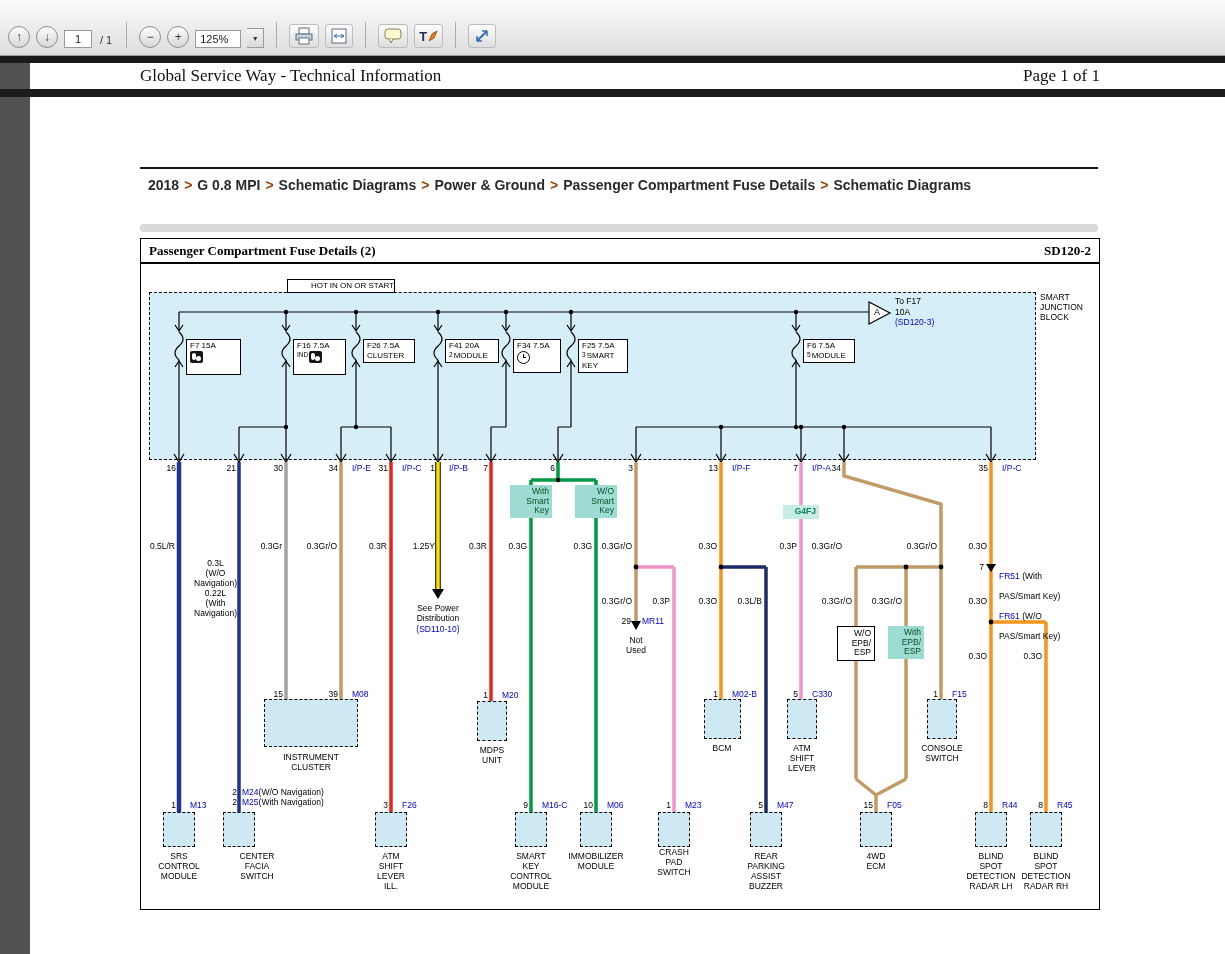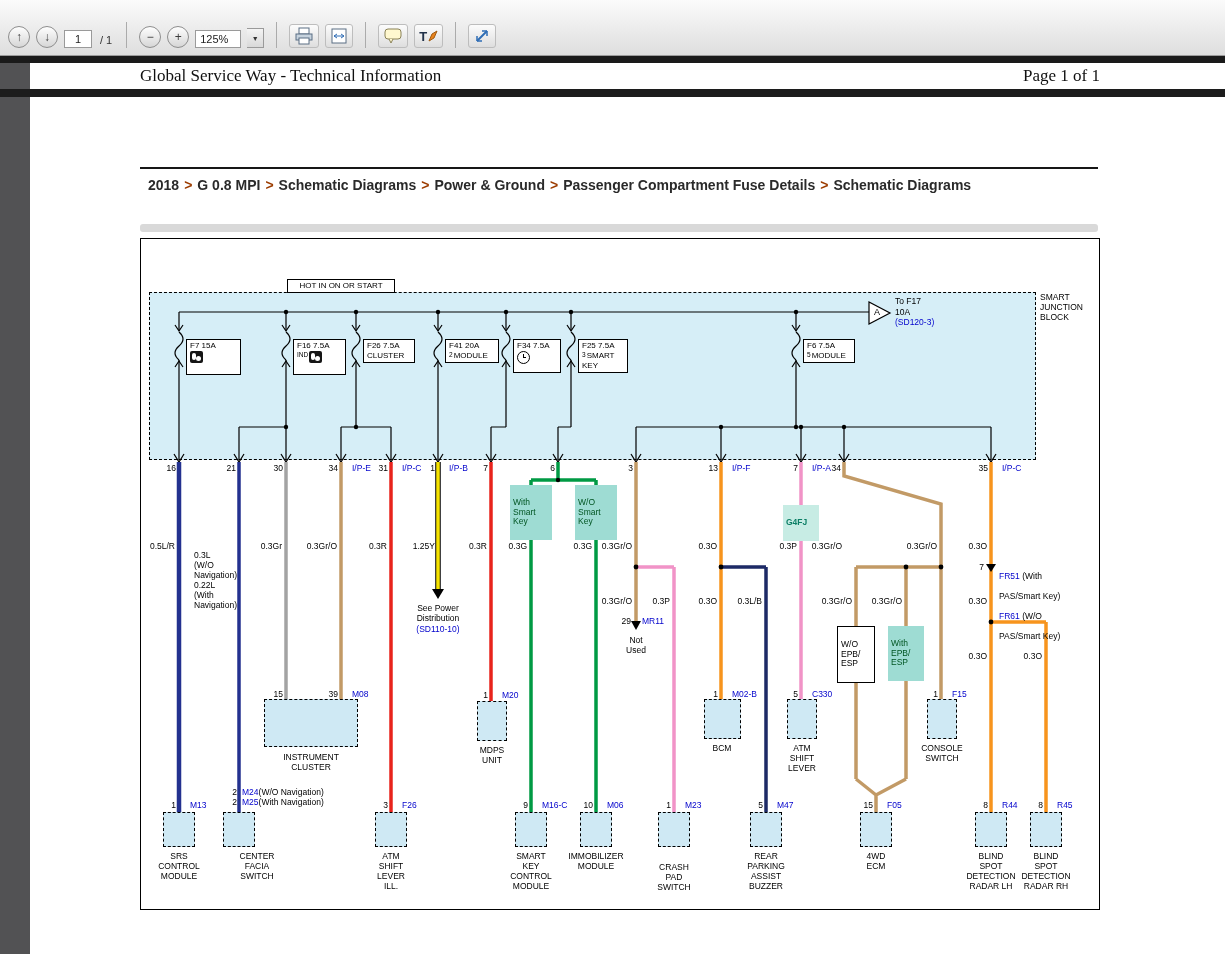--- a/index.html
+++ b/index.html
@@ -35,37 +35,37 @@
   #divider{position:absolute;left:140px;top:224px;width:958px;height:8px;background:#d9d9d9;border-radius:3px}
   #docbox{position:absolute;left:140px;top:238px;width:958px;height:670px;border:1px solid #000;background:#fff}
   #titlerow{height:23px;border-bottom:2px solid #000;display:flex;justify-content:space-between;
     align-items:center;padding:0 8px;font-family:"Liberation Serif",serif;font-weight:bold;font-size:13px;color:#000}
   #canvas{position:absolute;left:0;top:25px;width:958px;height:645px}
   
   #sjb{position:absolute;left:8px;top:28px;width:887px;height:168px;background:#d6eef7;
     border:1px dashed #000;z-index:0;box-sizing:border-box}
   #wiring{position:absolute;left:0;top:0;z-index:1}
   .t{position:absolute;font:8.5px/1.18 "Liberation Sans",sans-serif;color:#000;white-space:pre-line;z-index:3}
-  .ra{transform:translateX(-100%);text-align:left}
+  .ra{transform:translateX(-100%);text-align:center}
   .ct{transform:translateX(-50%);text-align:center}
   .bl{color:#0202cc}
   .pr{position:absolute;display:flex;z-index:3;font:8.5px/1.18 "Liberation Sans",sans-serif;color:#000}
   .pr .pn{width:60px;text-align:right;padding-right:5px}
   .pr .pid{width:60px;padding-left:9px;color:#0202cc}
   .cbox{position:absolute;background:#cfe9f4;border:1px dashed #000;z-index:0;box-sizing:border-box}
-  .tag{position:absolute;background:#9edcd3;font:8.5px/1.12 "Liberation Sans",sans-serif;text-align:left;
-    transform:translateX(-50%);padding:13px 3px;z-index:2;white-space:pre-line;color:#052}
+  .tag{position:absolute;background:#9edcd3;font:8.5px/1.12 "Liberation Sans",sans-serif;text-align:right;
+    transform:translateX(-50%);padding:2px 3px;z-index:2;white-space:pre-line;color:#052}
   .tagw{background:#fff;border:1px solid #000;color:#000}
   .tagg{background:#c7ece4;color:#0c7f66;font-weight:bold}
   .fb{position:absolute;background:#fff;border:1px solid #000;font:8px/1.25 "Liberation Sans",sans-serif;
     padding:1px 3px;z-index:2;white-space:nowrap}
   .fb .w{white-space:normal}
   .fb .sm{font-size:6.5px;vertical-align:top;margin-right:1px}
   #hotbox{position:absolute;left:146px;top:15px;width:106px;height:12px;background:#fff;border:1px solid #000;
-    font:8px/12px "Liberation Sans",sans-serif;text-align:center;z-index:2}
+    font:8px/12px "Liberation Sans",sans-serif;text-align:right;z-index:2}
   .ab{display:inline-block;width:13px;height:12px;background:#151515;border-radius:2px;position:relative;vertical-align:middle}
   .ab::after{content:"";position:absolute;left:2px;top:2px;width:4px;height:7px;border-radius:2px;background:#fff}
   .ab::before{content:"";position:absolute;right:2px;bottom:2px;width:5px;height:5px;border-radius:50%;background:#fff}
   .ck{display:inline-block;width:11px;height:11px;border:1px solid #000;border-radius:50%;position:relative;vertical-align:middle}
   .ck::after{content:"";position:absolute;left:4.5px;top:1.5px;width:1.5px;height:4px;background:#000}
   .ck::before{content:"";position:absolute;left:4.5px;top:4.5px;width:3.5px;height:1.5px;background:#000}
 </style>
 </head>
 <body>
 
@@ -135,20 +135,24 @@
 <div id="hdr-page" class="srf">Page 1 of 1</div>
 <div id="bar2"></div>
 
 <div id="bc-rule"></div>
 <div id="breadcrumb">
   <span>2018</span><span class="bsep">&gt;</span><span>G 0.8 MPI</span><span class="bsep">&gt;</span><span>Schematic Diagrams</span><span class="bsep">&gt;</span><span>Power &amp; Ground</span><span class="bsep">&gt;</span><span>Passenger Compartment Fuse Details</span><span class="bsep">&gt;</span><span>Schematic Diagrams</span>
 </div>
 <div id="divider"></div>
 
 <div id="docbox">
+  <div id="titlerow">
+    <span>Passenger Compartment Fuse Details (2)</span>
+    <span>SD120-2</span>
+  </div>
   <div id="canvas">
 
     <div id="sjb"></div>
     <div id="hotbox">HOT IN ON OR START</div>
     <div class="t" style="left:899px;top:28px">SMART
 JUNCTION
 BLOCK</div>
 
     <svg id="wiring" width="958" height="645" viewBox="0 0 958 645">
       <g stroke="#000" stroke-width="1.2" fill="none">
@@ -296,21 +300,21 @@
     <div class="pr" style="left:640px;top:199px">
         <span class="pn">34</span>
         <span class="pid"></span>
       </div>
     <div class="pr" style="left:787px;top:199px">
         <span class="pn">35</span>
         <span class="pid">I/P-C</span>
       </div>
 
     <span class="t ra" style="left:34px;top:277px">0.5L/R</span>
-    <span class="t ra" style="left:96px;top:286px">0.3L
+    <span class="t ra" style="left:96px;top:294px">0.3L
 (W/O
 Navigation)
 0.22L
 (With
 Navigation)</span>
     <span class="t ra" style="left:141px;top:277px">0.3Gr</span>
     <span class="t ra" style="left:196px;top:277px">0.3Gr/O</span>
     <span class="t ra" style="left:246px;top:277px">0.3R</span>
     <span class="t ra" style="left:294px;top:277px">1.25Y</span>
     <span class="t ra" style="left:346px;top:277px">0.3R</span>
@@ -463,21 +467,21 @@
     <span class="t ct" style="left:250px;top:587px">ATM
 SHIFT
 LEVER
 ILL.</span>
     <span class="t ct" style="left:390px;top:587px">SMART
 KEY
 CONTROL
 MODULE</span>
     <span class="t ct" style="left:455px;top:587px">IMMOBILIZER
 MODULE</span>
-    <span class="t ct" style="left:533px;top:598px">CRASH
+    <span class="t ct" style="left:533px;top:583px">CRASH
 PAD
 SWITCH</span>
     <span class="t ct" style="left:625px;top:587px">REAR
 PARKING
 ASSIST
 BUZZER</span>
     <span class="t ct" style="left:735px;top:587px">4WD
 ECM</span>
     <span class="t ct" style="left:850px;top:587px">BLIND
 SPOT

